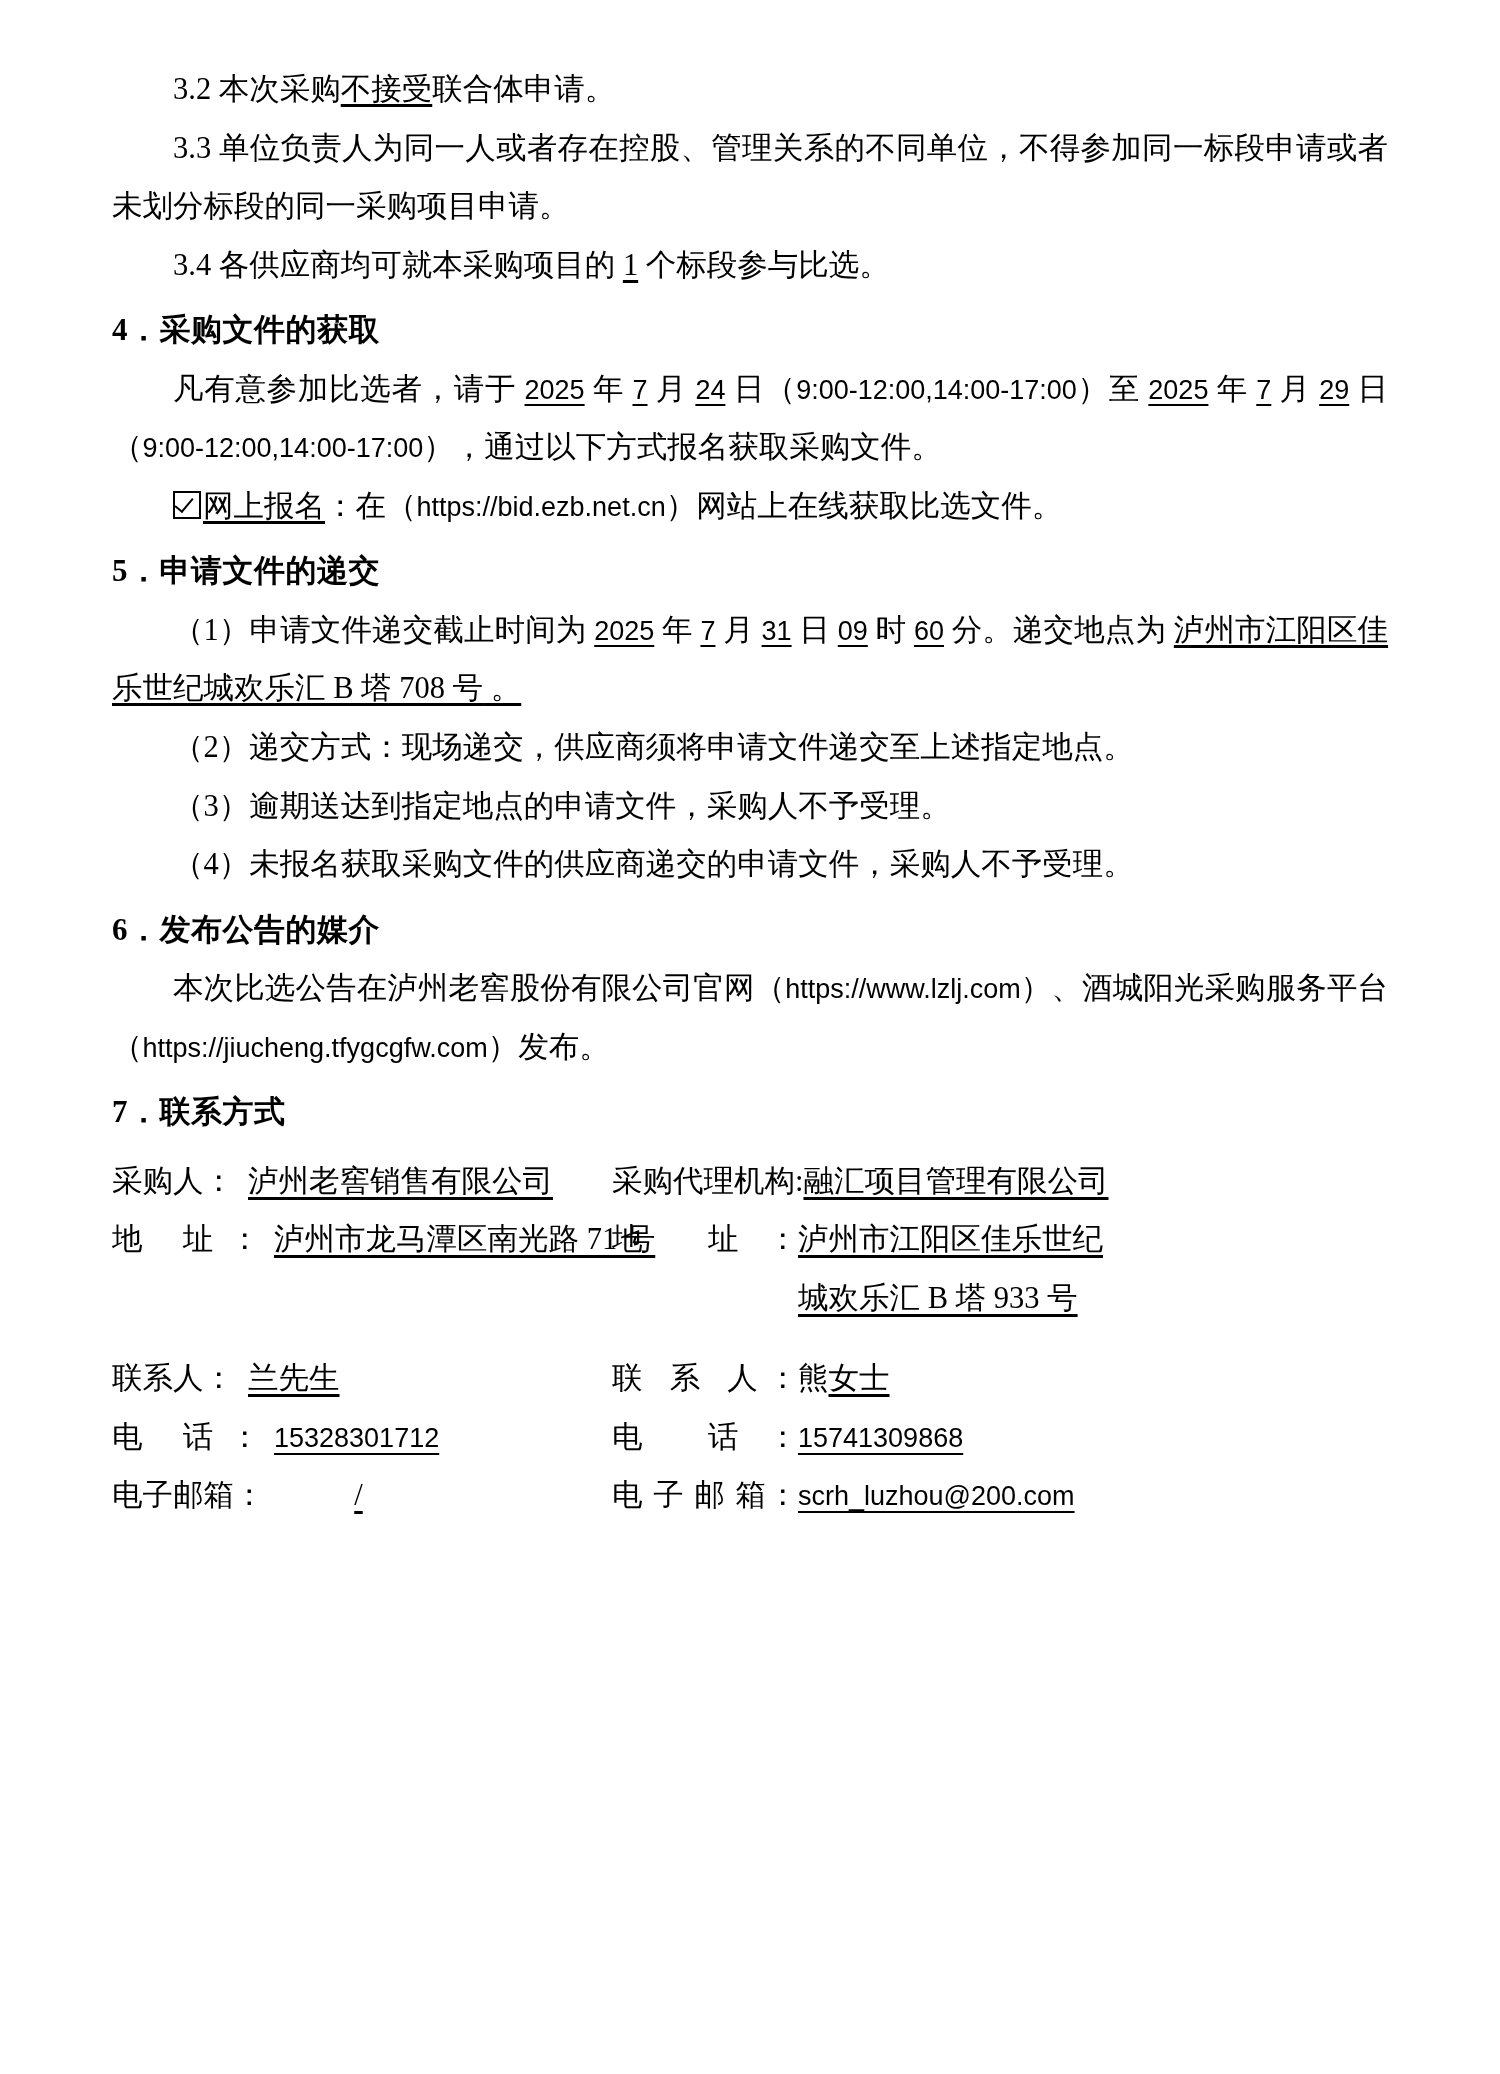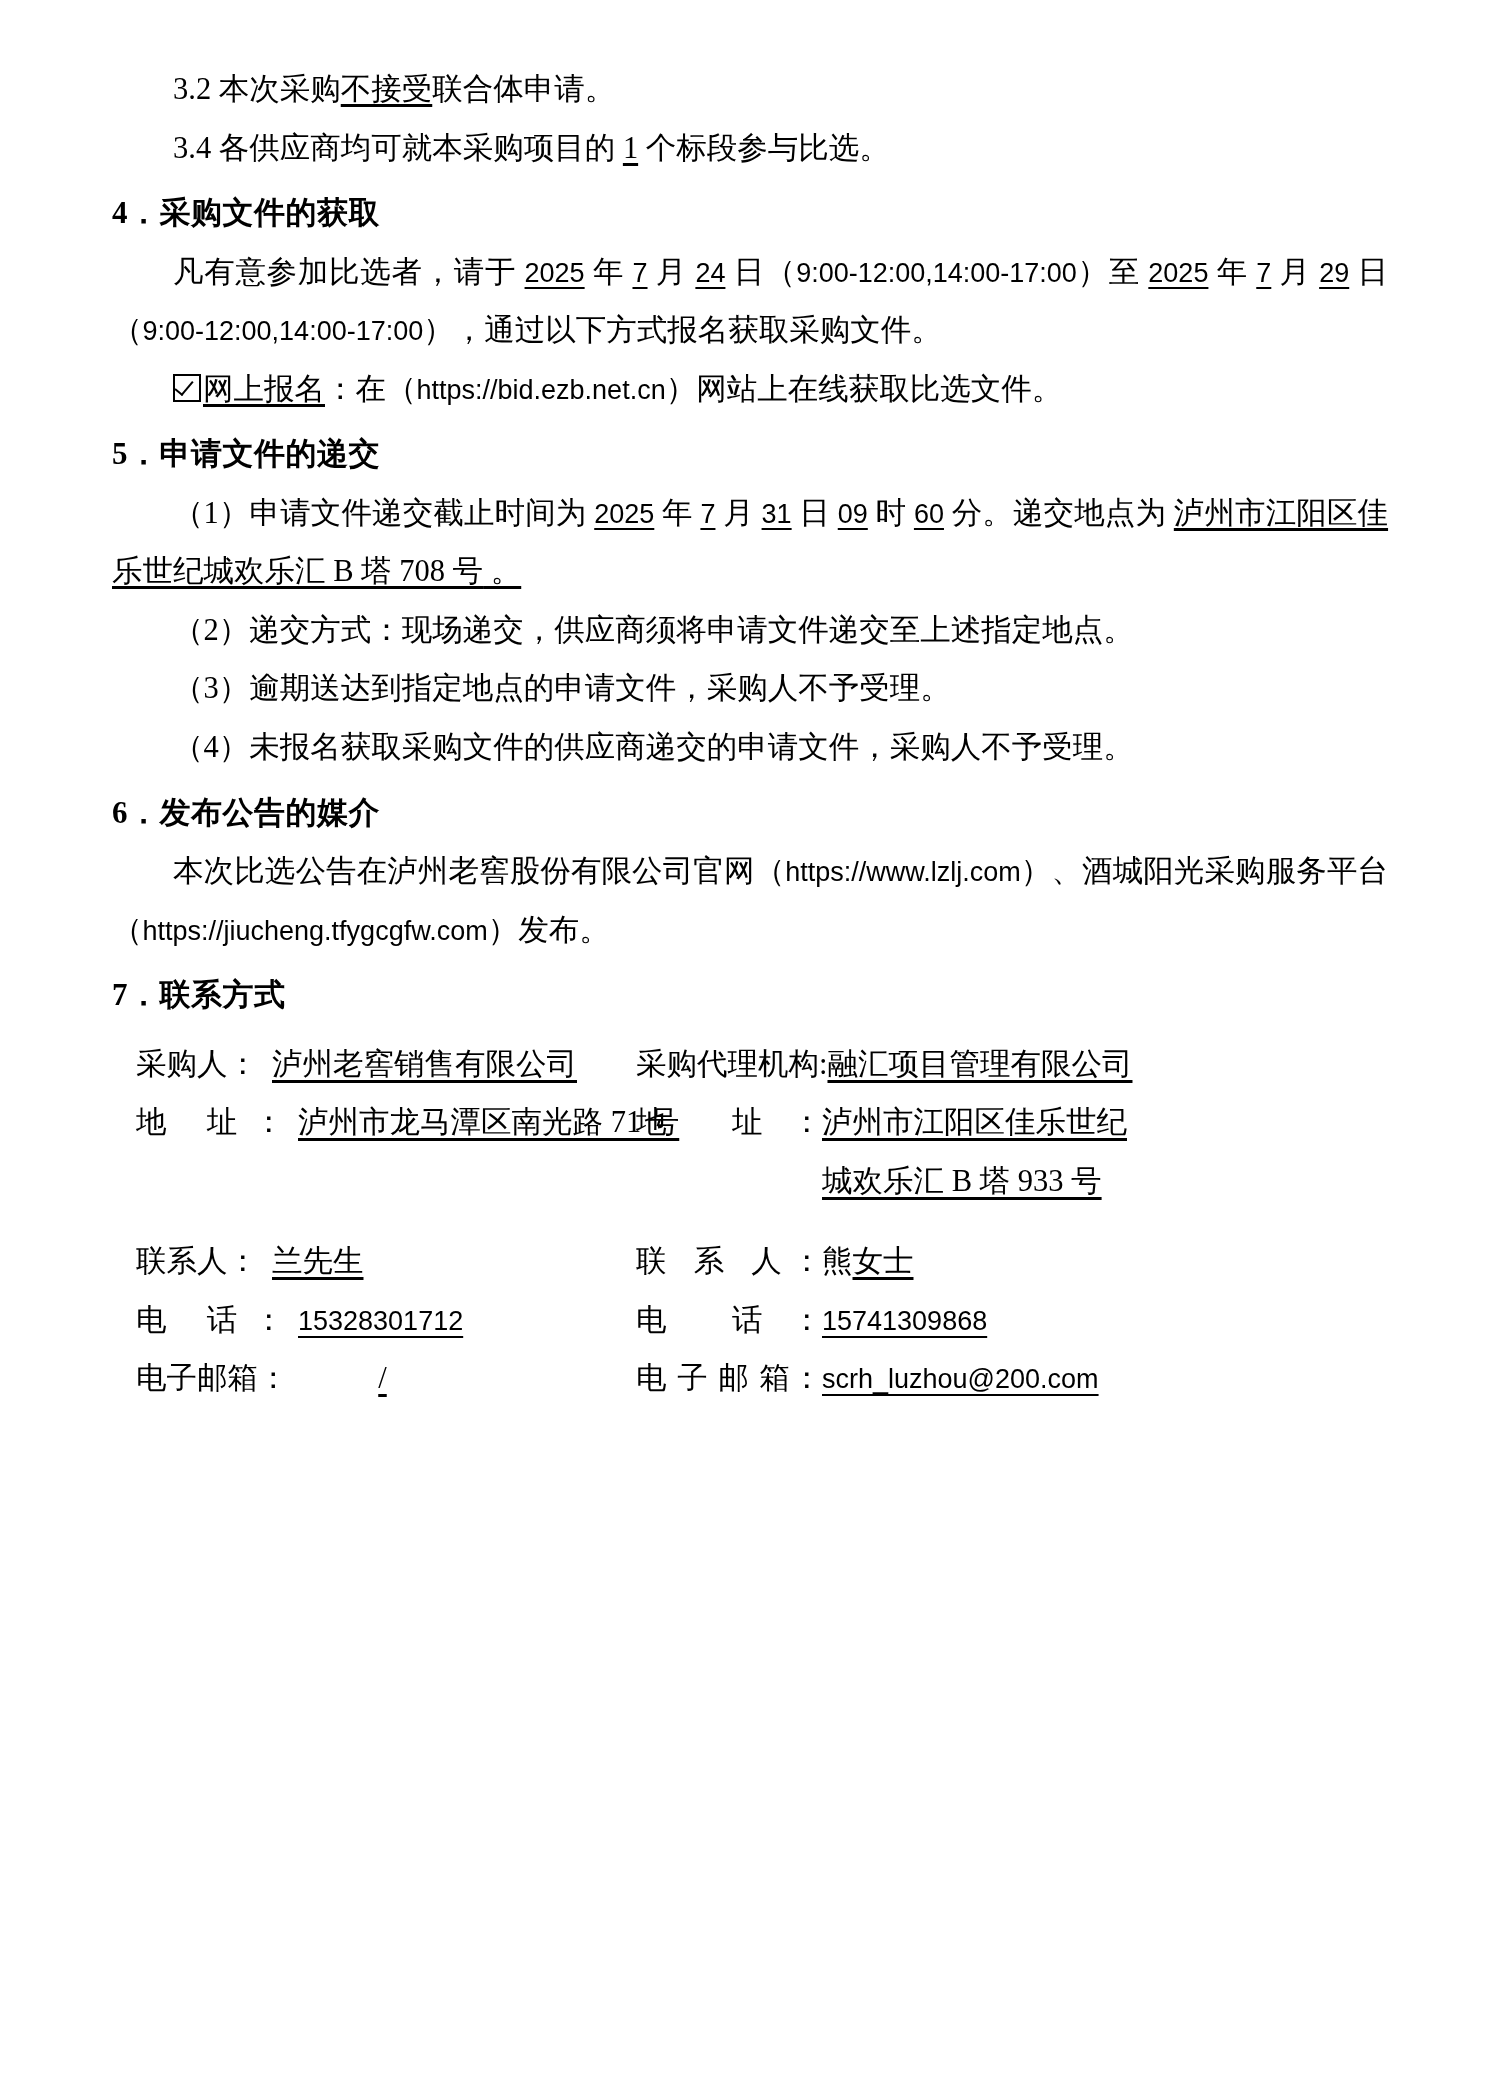--- a/index.html
+++ b/index.html
@@ -67,21 +67,20 @@
     height: 16px;
     border-right: 2.5px solid #000;
     border-bottom: 2.5px solid #000;
     transform: rotate(40deg);
   }
   
   .contact {
     margin-top: 10px;
     width: 100%;
     display: block;
-    margin-left: 24px;
   }
   .crow {
     display: flex;
     width: 100%;
     font-size: 30.5px;
     line-height: 1.92;
   }
   .ccol-l {
     width: 500px;
     flex: 0 0 500px;
@@ -121,20 +120,21 @@
     height: 22px;
   }
 </style>
 </head>
 <body>
 
 <div class="page">
 
   <p class="para indent"><span>3.2</span><span> 本次采购</span><span class="u">不接受</span><span>联合体申请。</span></p>
 
+  <p class="para indent"><span>3.3</span><span> 单位负责人为同一人或者存在控股、管理关系的不同单位，不得参加同一标段申请或者未划分标段的同一采购项目申请。</span></p>
 
   <p class="para indent"><span>3.4</span><span> 各供应商均可就本采购项目的 </span><span class="u">1</span><span> 个标段参与比选。</span></p>
 
   <h2 class="heading">4．采购文件的获取</h2>
 
   <p class="para indent"><span>凡有意参加比选者，请于 </span><span class="u mono">2025</span><span> 年 </span><span class="u mono">7</span><span> 月 </span><span class="u mono">24</span><span> 日（</span><span class="mono">9:00-12:00,14:00-17:00</span><span>）至 </span><span class="u mono">2025</span><span> 年 </span><span class="u mono">7</span><span> 月 </span><span class="u mono">29</span><span> 日（</span><span class="mono">9:00-12:00,14:00-17:00</span><span>），通过以下方式报名获取采购文件。</span></p>
 
   <p class="para indent"><span class="chk"></span><span class="u">网上报名</span><span>：在（</span><span class="mono">https://bid.ezb.net.cn</span><span>）网站上在线获取比选文件。</span></p>
 
   <h2 class="heading">5．申请文件的递交</h2>

